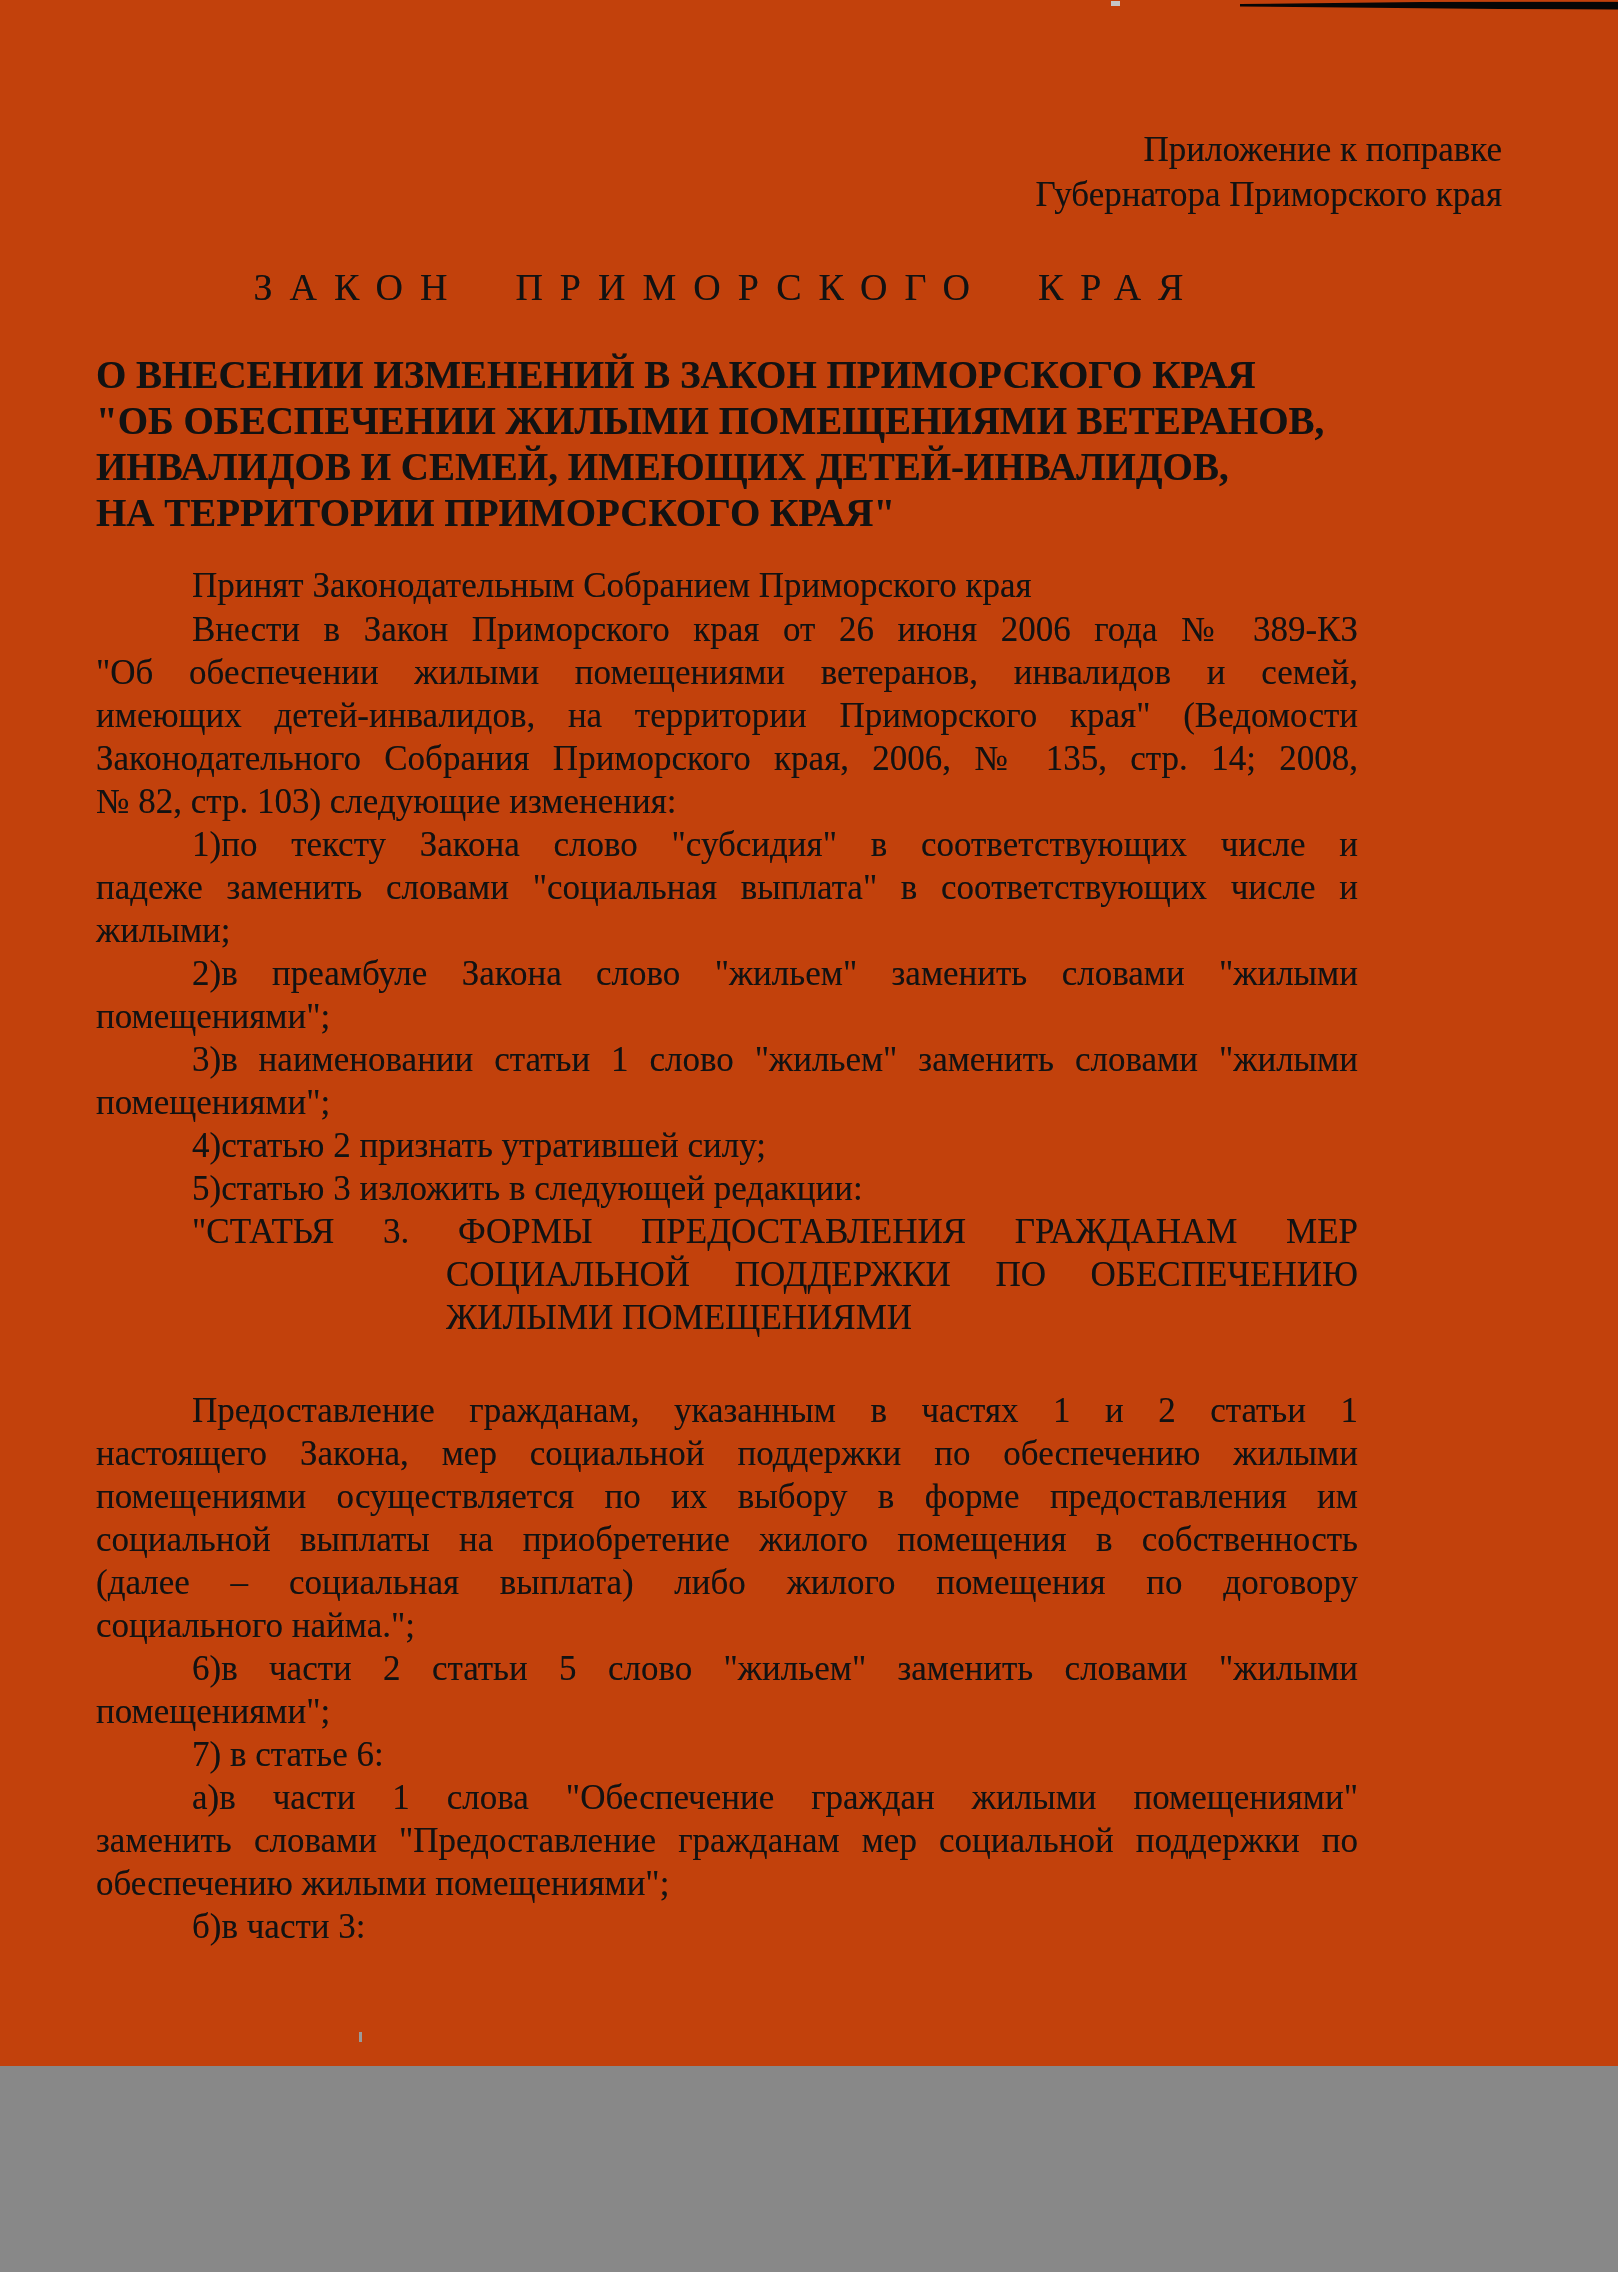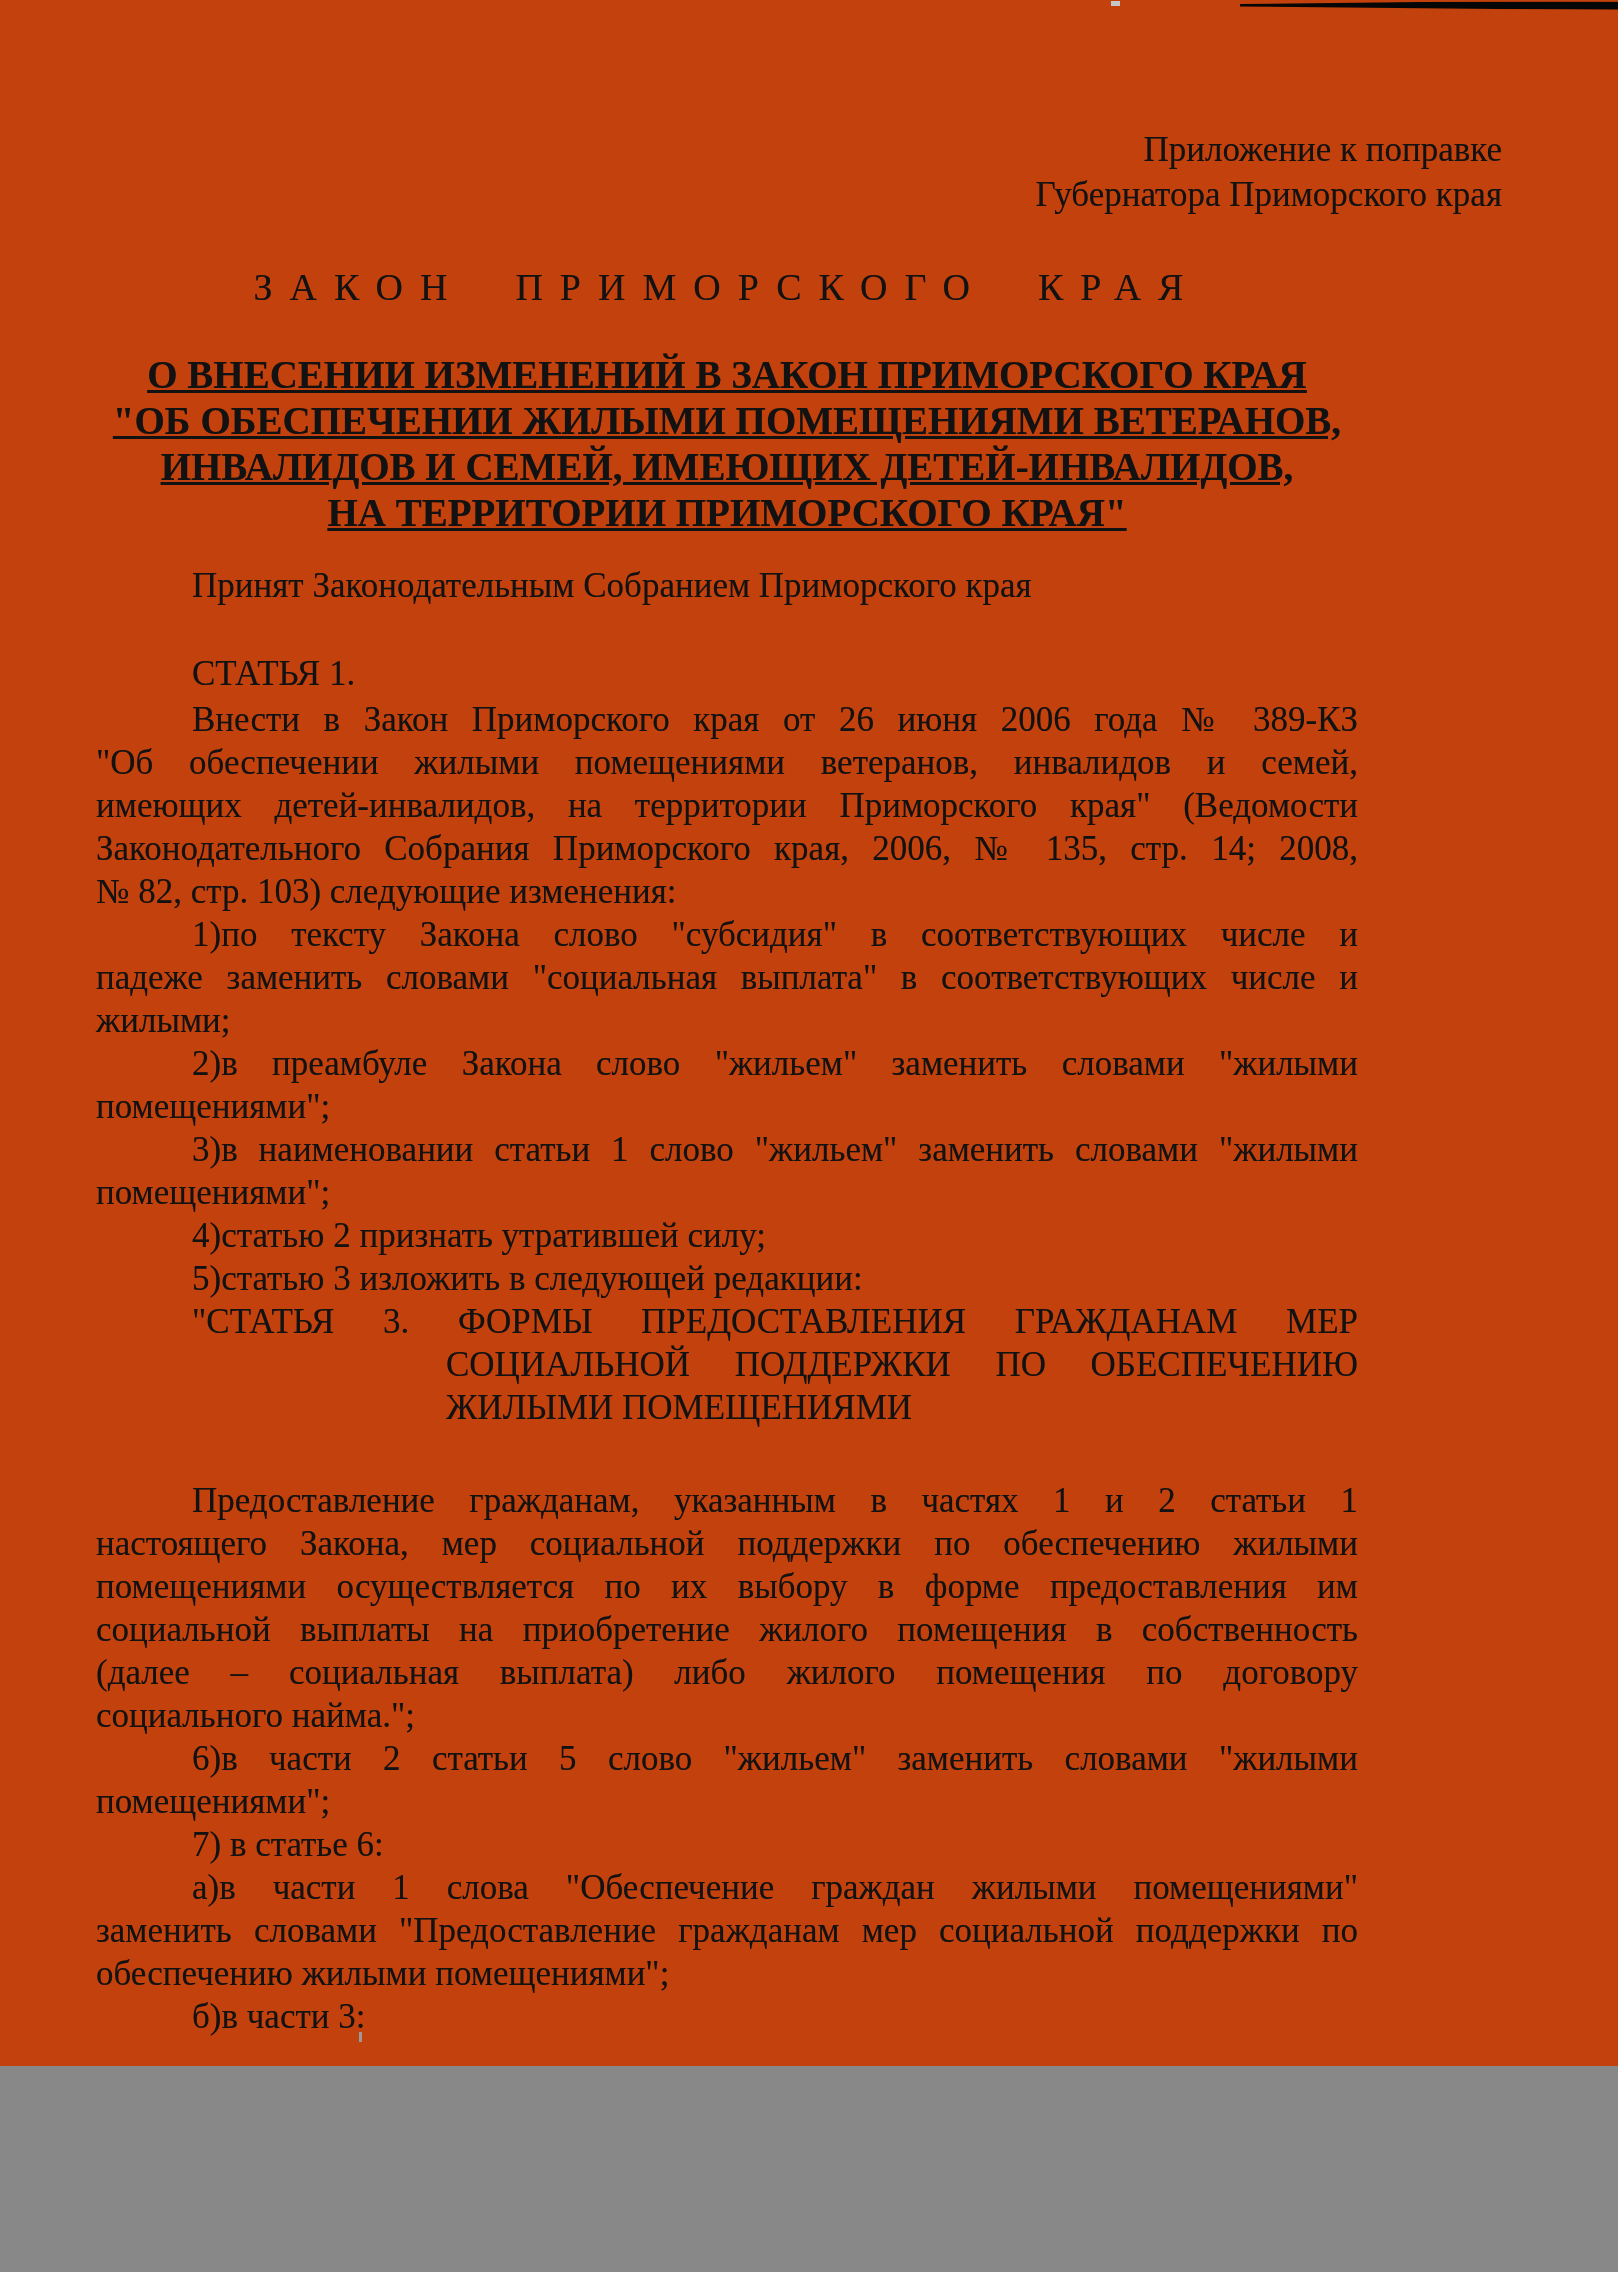--- a/index.html
+++ b/index.html
@@ -18,21 +18,21 @@
   .speck-bottom{top:2032px;left:359px;width:3.2px;height:9.7px;background:#9a9a9a;}
   .appendix{
     position:absolute;top:127px;right:117px;text-align:right;
     font-size:35px;line-height:45px;white-space:nowrap;
   }
   .content{margin-left:96px;width:1262px;padding-top:267px;}
   .law-title{
     font-size:38px;line-height:41px;text-align:center;font-weight:normal;
     letter-spacing:17px;word-spacing:24.6px;white-space:nowrap;
   }
-  .subtitle{margin-top:44px;font-weight:bold;font-size:39px;line-height:46px;text-align:center;text-decoration:underline;}
+  .subtitle{margin-top:44px;font-weight:bold;font-size:39px;line-height:46px;text-align:left;}
   .adopted{margin-top:30px;font-size:35px;line-height:39px;text-indent:96px;}
   .bodytext{font-size:35px;line-height:43px;}
   .art1{margin-top:47px;text-indent:96px;}
   .p-first{margin-top:3.2px;}
   .para .ln:first-child{text-indent:96px;}
   .ln{text-align:left;}
   .ln.just{text-align:justify;text-align-last:justify;}
   .hang{padding-left:350px;}
   .hang .ln:first-child{text-indent:-254px;}
   .p-gap{margin-top:50px;}
@@ -58,21 +58,20 @@
     <div class="subtitle">
       <div>О ВНЕСЕНИИ ИЗМЕНЕНИЙ В ЗАКОН ПРИМОРСКОГО КРАЯ</div>
       <div>"ОБ ОБЕСПЕЧЕНИИ ЖИЛЫМИ ПОМЕЩЕНИЯМИ ВЕТЕРАНОВ,</div>
       <div>ИНВАЛИДОВ И СЕМЕЙ, ИМЕЮЩИХ ДЕТЕЙ-ИНВАЛИДОВ,</div>
       <div>НА ТЕРРИТОРИИ ПРИМОРСКОГО КРАЯ"</div>
     </div>
 
     <div class="adopted">Принят Законодательным Собранием Приморского края</div>
 
     <div class="bodytext">
-      <div class="art1">СТАТЬЯ 1.</div>
 
       <div class="para p-first">
           <div class="ln just">Внести в Закон Приморского края от 26 июня 2006 года № 389-КЗ</div>
           <div class="ln just">"Об обеспечении жилыми помещениями ветеранов, инвалидов и семей,</div>
           <div class="ln just">имеющих детей-инвалидов, на территории Приморского края" (Ведомости</div>
           <div class="ln just">Законодательного Собрания Приморского края, 2006, № 135, стр. 14; 2008,</div>
           <div class="ln">№ 82, стр. 103) следующие изменения:</div>
         </div>
       <div class="para">
           <div class="ln just">1)по тексту Закона слово "субсидия" в соответствующих числе и</div>

